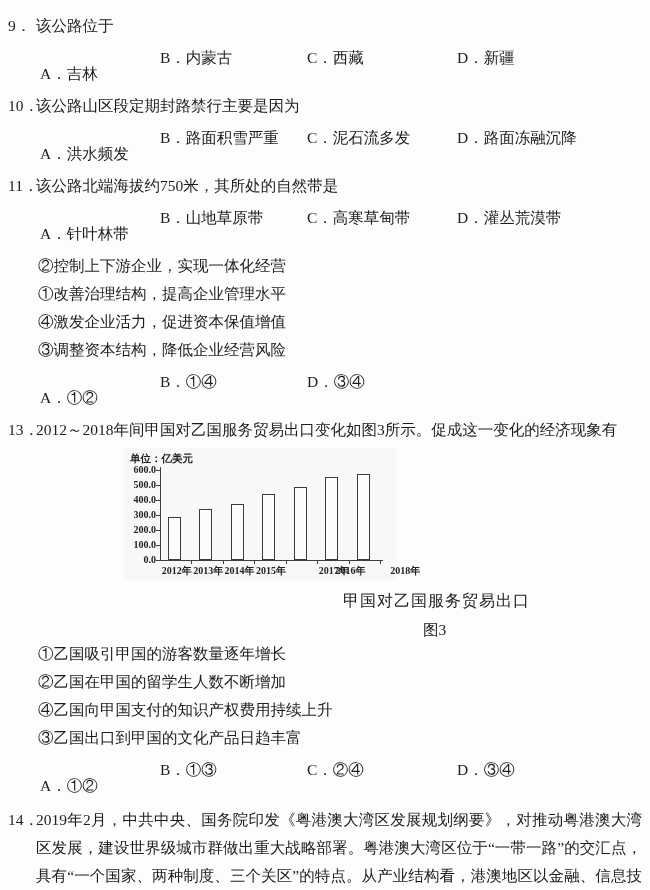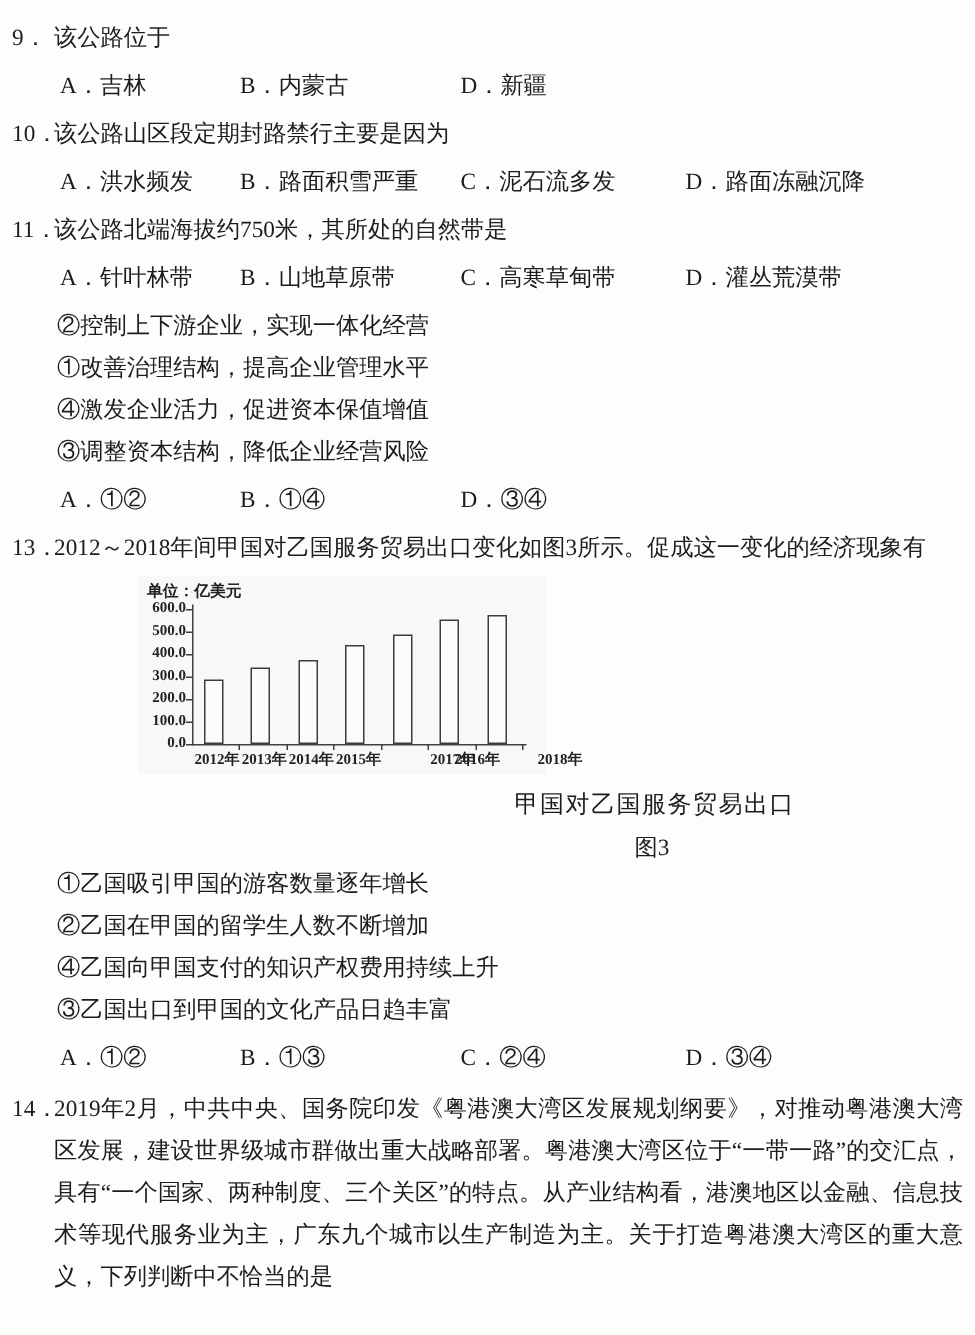--- a/index.html
+++ b/index.html
@@ -23,30 +23,30 @@
     text-indent: -28px;
   }
   .qnum { display: inline-block; width: 28px; text-indent: 0; }
   .opts {
     display: flex;
     padding-left: 32px;
     line-height: 28px;
     margin-top: 4px;
   }
   .opt { white-space: nowrap; }
-  .opt:nth-child(1) { width: 120px; }
+  .opt:nth-child(1) { width: 120px; margin-top: 16px; }
   .opt:nth-child(2) { width: 147px; }
   .opt:nth-child(3) { width: 150px; }
   .opt:nth-child(4) { flex: 1; }
   .item { padding-left: 30px; line-height: 28px; }
 
   
   .chart-wrap { margin-top: 4px; }
   .chart-box {
-    margin-left: 84px;
+    margin-left: 116px;
     width: 264px;
     background: #f8f8f6;
     padding: 4px 4px 2px 4px;
     box-sizing: content-box;
   }
   .chart-unit {
     font-size: 10.5px;
     font-weight: 600;
     line-height: 14px;
     color: #222;
@@ -99,20 +99,21 @@
 </head>
 <body>
 
 <div class="page">
 
   <div class="q">
     <div class="stem"><span class="qnum">9．</span><span>该公路位于</span></div>
     <div class="opts">
       <span class="opt">A．吉林</span>
       <span class="opt">B．内蒙古</span>
+      <span class="opt">C．西藏</span>
       <span class="opt">D．新疆</span>
     </div>
   </div>
 
   <div class="q">
     <div class="stem"><span class="qnum">10．</span><span>该公路山区段定期封路禁行主要是因为</span></div>
     <div class="opts">
       <span class="opt">A．洪水频发</span>
       <span class="opt">B．路面积雪严重</span>
       <span class="opt">C．泥石流多发</span>

